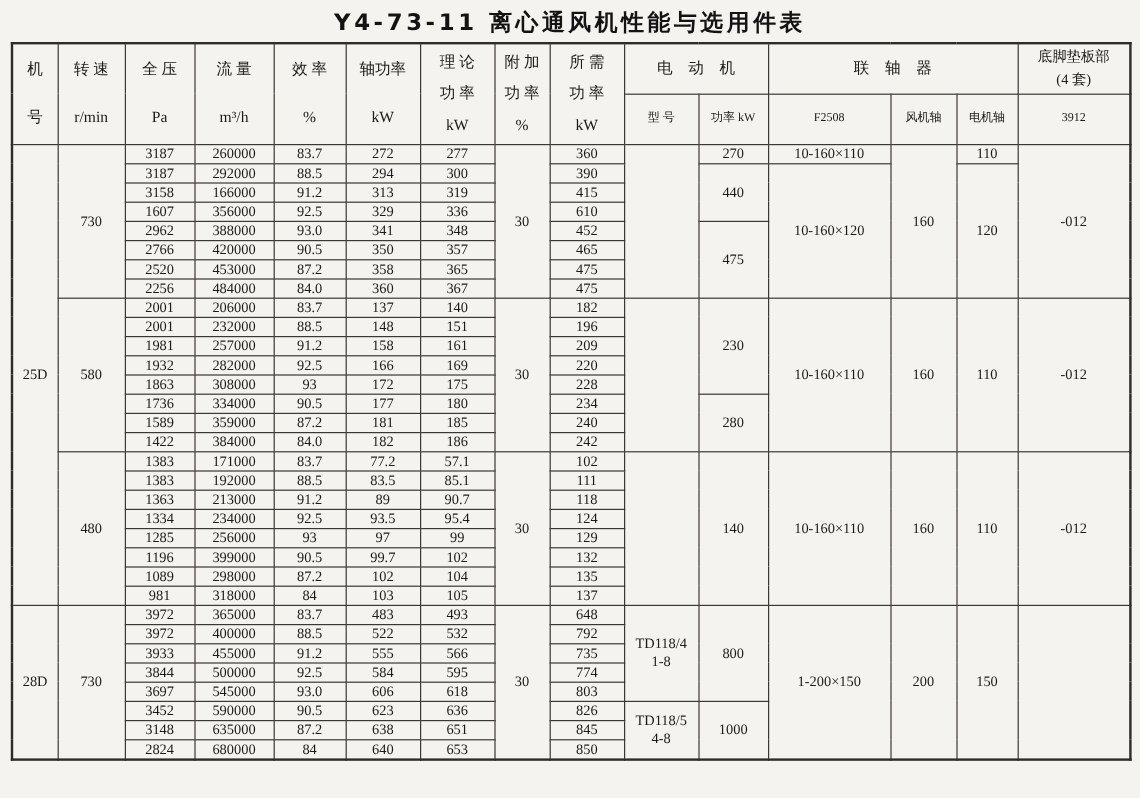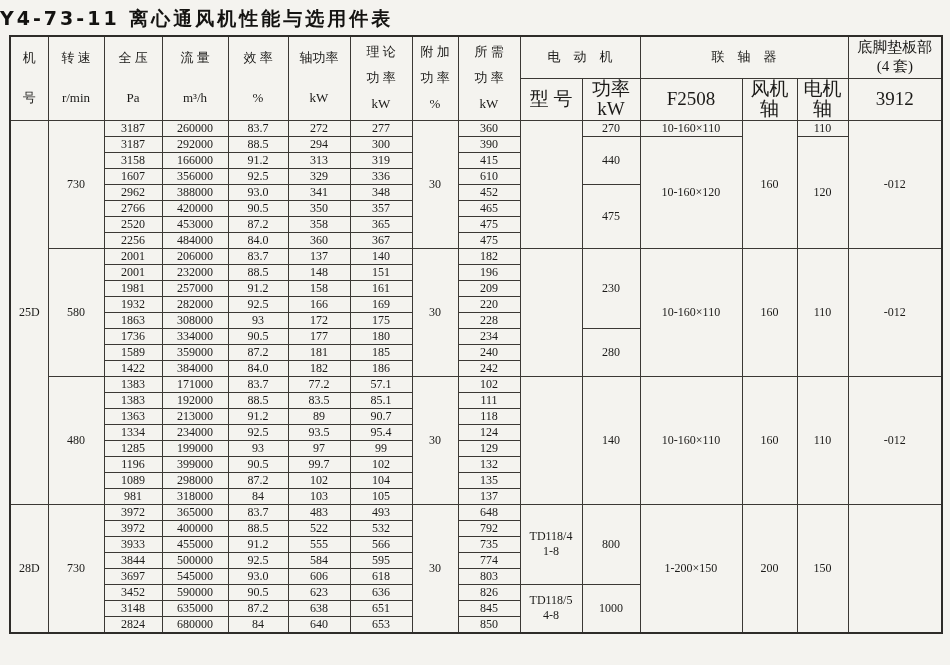--- a/index.html
+++ b/index.html
@@ -6,20 +6,21 @@
   html, body { margin: 0; padding: 0; }
   body {
     width: 950px; height: 665px;
     background: #f4f3ef;
     font-family: "Liberation Serif", "DejaVu Serif", serif;
     color: #1b1a18;
     overflow: hidden;
   }
   .title {
     margin: 6px 0 3px 0;
+    text-align: center;
     font-family: "DejaVu Sans", "Liberation Sans", sans-serif;
     font-weight: bold;
     font-size: 19px;
     letter-spacing: 3px;
     color: #141311;
   }
   table.perf {
     border-collapse: collapse;
     table-layout: fixed;
     width: 932px;
@@ -32,22 +33,22 @@
     vertical-align: middle;
     padding: 0 1px;
     white-space: pre-line;
     font-weight: normal;
     overflow: hidden;
   }
   thead th { font-size: 13px; line-height: 20px; }
   thead th.tall { line-height: 40px; }     
   thead th.mid3 { line-height: 26px; }     
   thead th.grp  { height: 42px; line-height: 18px; }
-  thead th.base { line-height: 19px; font-size: 15px; }
-  thead th.sub  { height: 42px; font-size: 19px; margin-left: 20px; }
+  thead th.base { line-height: 19px; font-size: 12px; }
+  thead th.sub  { height: 42px; font-size: 10px; margin-left: 20px; }
   tbody td {
     font-size: 12px;
     height: 16px;
     line-height: 15px;
   }
 </style>
 </head>
 <body>
 
 <div class="title">Y4-73-11 离心通风机性能与选用件表</div>
@@ -293,21 +294,21 @@
       <tr>
         <td>1334</td>
         <td>234000</td>
         <td>92.5</td>
         <td>93.5</td>
         <td>95.4</td>
         <td>124</td>
       </tr>
       <tr>
         <td>1285</td>
-        <td>199000</td>
+        <td>256000</td>
         <td>93</td>
         <td>97</td>
         <td>99</td>
         <td>129</td>
       </tr>
       <tr>
         <td>1196</td>
         <td>399000</td>
         <td>90.5</td>
         <td>99.7</td>

